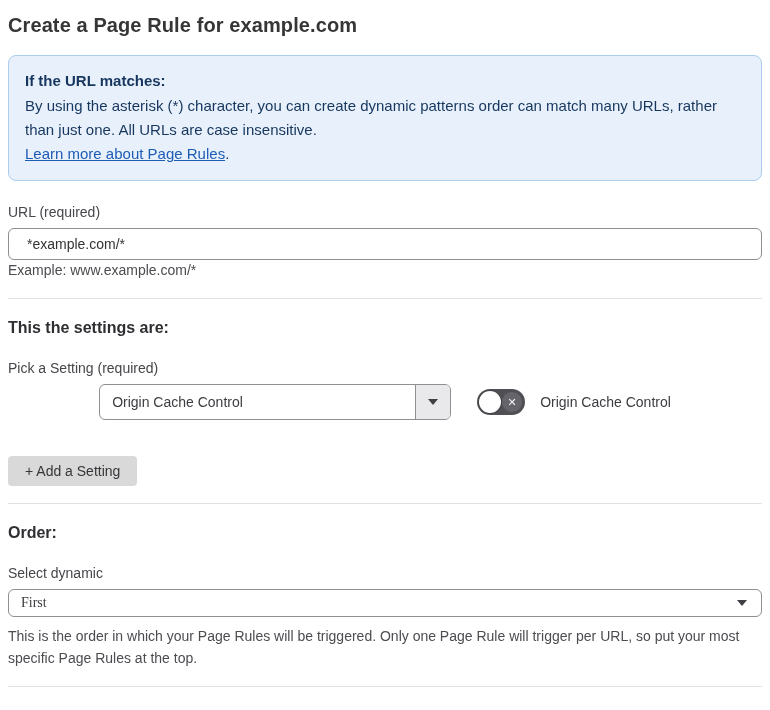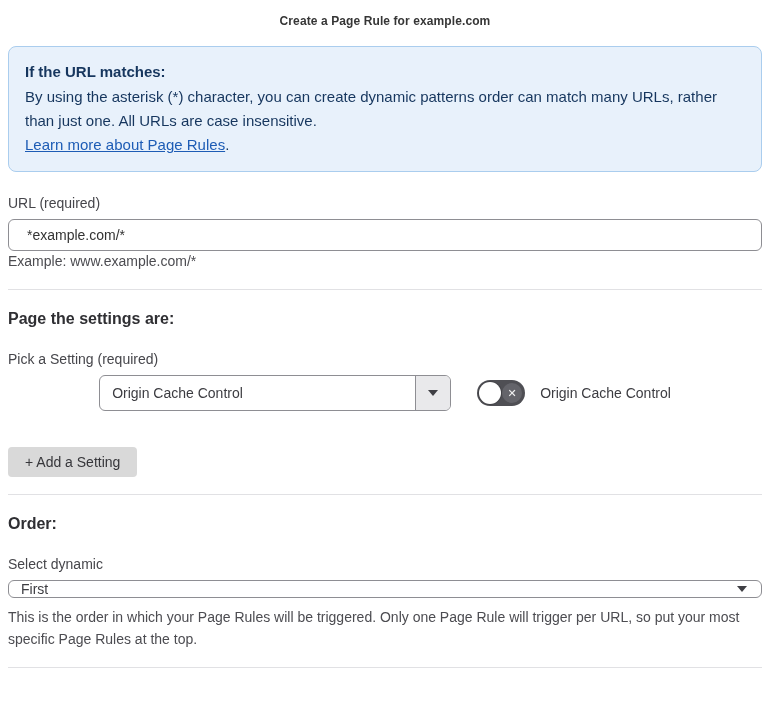--- a/index.html
+++ b/index.html
@@ -3,26 +3,25 @@
 <meta charset="utf-8">
 <style>
   * { margin: 0; padding: 0; box-sizing: border-box; }
   html, body { width: 770px; height: 710px; background: #ffffff; }
   body {
     font-family: "Liberation Sans", "DejaVu Sans", sans-serif;
     color: #333;
     padding: 8px;
   }
   .page-title {
-    font-size: 12px;
+    font-size: 20px;
     font-weight: 700;
     color: #363636;
     margin: 6px 0 18px 0;
     letter-spacing: .1px;
-    text-align: center;
   }
   .info-box {
     background: #e8f1fb;
     border: 1px solid #aacdee;
     border-radius: 8px;
     padding: 13px 16px 14px 16px;
     color: #16365e;
     font-size: 15px;
     line-height: 24px;
   }
@@ -153,21 +152,21 @@
     padding: 0 17px;
     border: none;
     border-radius: 4px;
     font-size: 14px;
     font-family: "Liberation Sans", "DejaVu Sans", sans-serif;
     cursor: pointer;
     white-space: nowrap;
   }
   .btn-gray { background: #d9d9d9; color: #36363a; }
   .add-setting-btn { margin-top: 36px; }
-  .order-select { width: 100%; height: 18px; margin-top: 0; }
+  .order-select { width: 100%; height: 28px; margin-top: 0; font-family: Liberation Serif, serif; }
   .order-select .select-arrow-plain {
     width: 38px;
     display: flex;
     align-items: center;
     justify-content: center;
   }
   .order-helper {
     font-size: 14px;
     color: #4c4c51;
     line-height: 22px;
@@ -186,21 +185,21 @@
   <div class="info-body">By using the asterisk (*) character, you can create dynamic patterns order can match many URLs, rather than just one. All URLs are case insensitive.</div>
   <div><a class="info-link">Learn more about Page Rules</a><span class="info-link-suffix">.</span></div>
 </div>
 
 <div class="field-label">URL (required)</div>
 <input class="text-input" type="text" value="*example.com/*" style="">
 <div class="helper-text">Example: www.example.com/*</div>
 
 <hr class="divider">
 
-<h2 class="section-heading">Page the settings are:</h2>
+<h2 class="section-heading">This the settings are:</h2>
 
 <div class="field-label">Pick a Setting (required)</div>
 
 <div class="setting-row">
   <div class="select-control setting-select">
     <div class="select-value">Origin Cache Control</div>
     <div class="select-arrow-btn">
       <span class="caret-down"></span>
     </div>
   </div>

